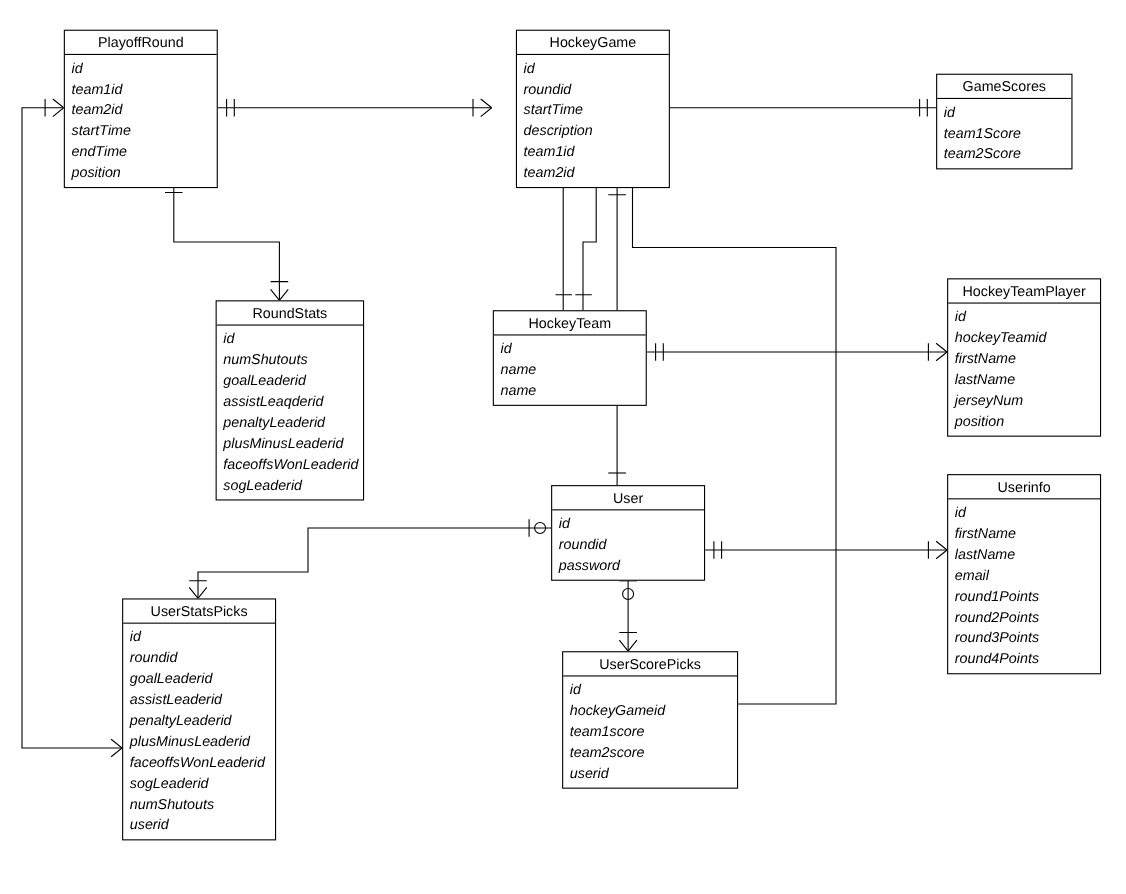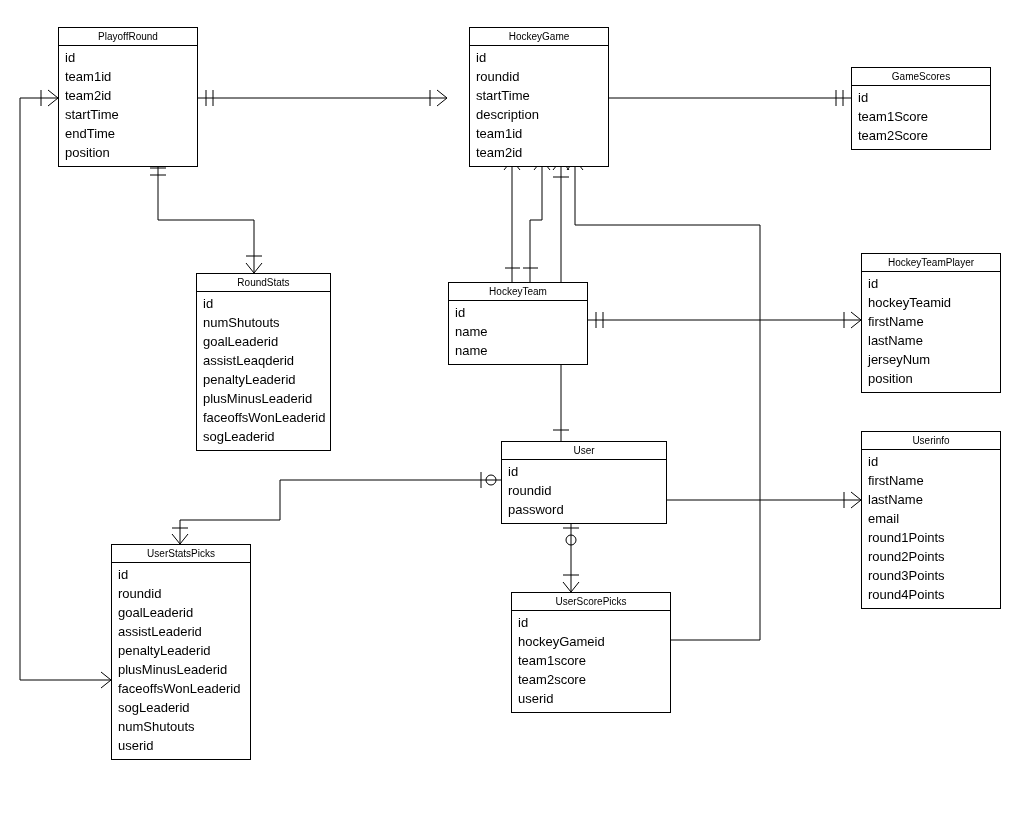--- a/index.html
+++ b/index.html
@@ -15,24 +15,25 @@
   .entity{
     position:absolute;
     border:1px solid #000;
     background:#fff;
     box-sizing:border-box;
   }
   .entity .title{
     border-bottom:1px solid #000;
     text-align:center;
     padding:3px 6px;
-    font-size:10px;
+    font-size:13px;
   }
   .entity .attrs{
     padding:2px 6px 4px 6px;
+    font-style:italic;
   }
   .entity .attrs div{
     padding:1px 0;
     line-height:17px;
   }
   svg.edges{
     position:absolute;
     left:0;top:0;
     width:1024px;height:813px;
     pointer-events:none;
@@ -116,21 +117,21 @@
   <div class="attrs">
     <div>id</div>
     <div>roundid</div>
     <div>startTime</div>
     <div>description</div>
     <div>team1id</div>
     <div>team2id</div>
   </div>
 </div>
 
-<div class="entity" style="left:851px;top:67px;width:140px">
+<div class="entity" style="left:851px;top:67px;width:124px">
   <div class="title">GameScores</div>
   <div class="attrs">
     <div>id</div>
     <div>team1Score</div>
     <div>team2Score</div>
   </div>
 </div>
 
 <div class="entity" style="left:861px;top:253px;width:140px">
   <div class="title">HockeyTeamPlayer</div>
@@ -160,21 +161,21 @@
 
 <div class="entity" style="left:448px;top:282px;width:140px">
   <div class="title">HockeyTeam</div>
   <div class="attrs">
     <div>id</div>
     <div>name</div>
     <div>name</div>
   </div>
 </div>
 
-<div class="entity" style="left:501px;top:441px;width:166px">
+<div class="entity" style="left:501px;top:441px;width:140px">
   <div class="title">User</div>
   <div class="attrs">
     <div>id</div>
     <div>roundid</div>
     <div>password</div>
   </div>
 </div>
 
 <div class="entity" style="left:861px;top:431px;width:140px">
   <div class="title">Userinfo</div>

